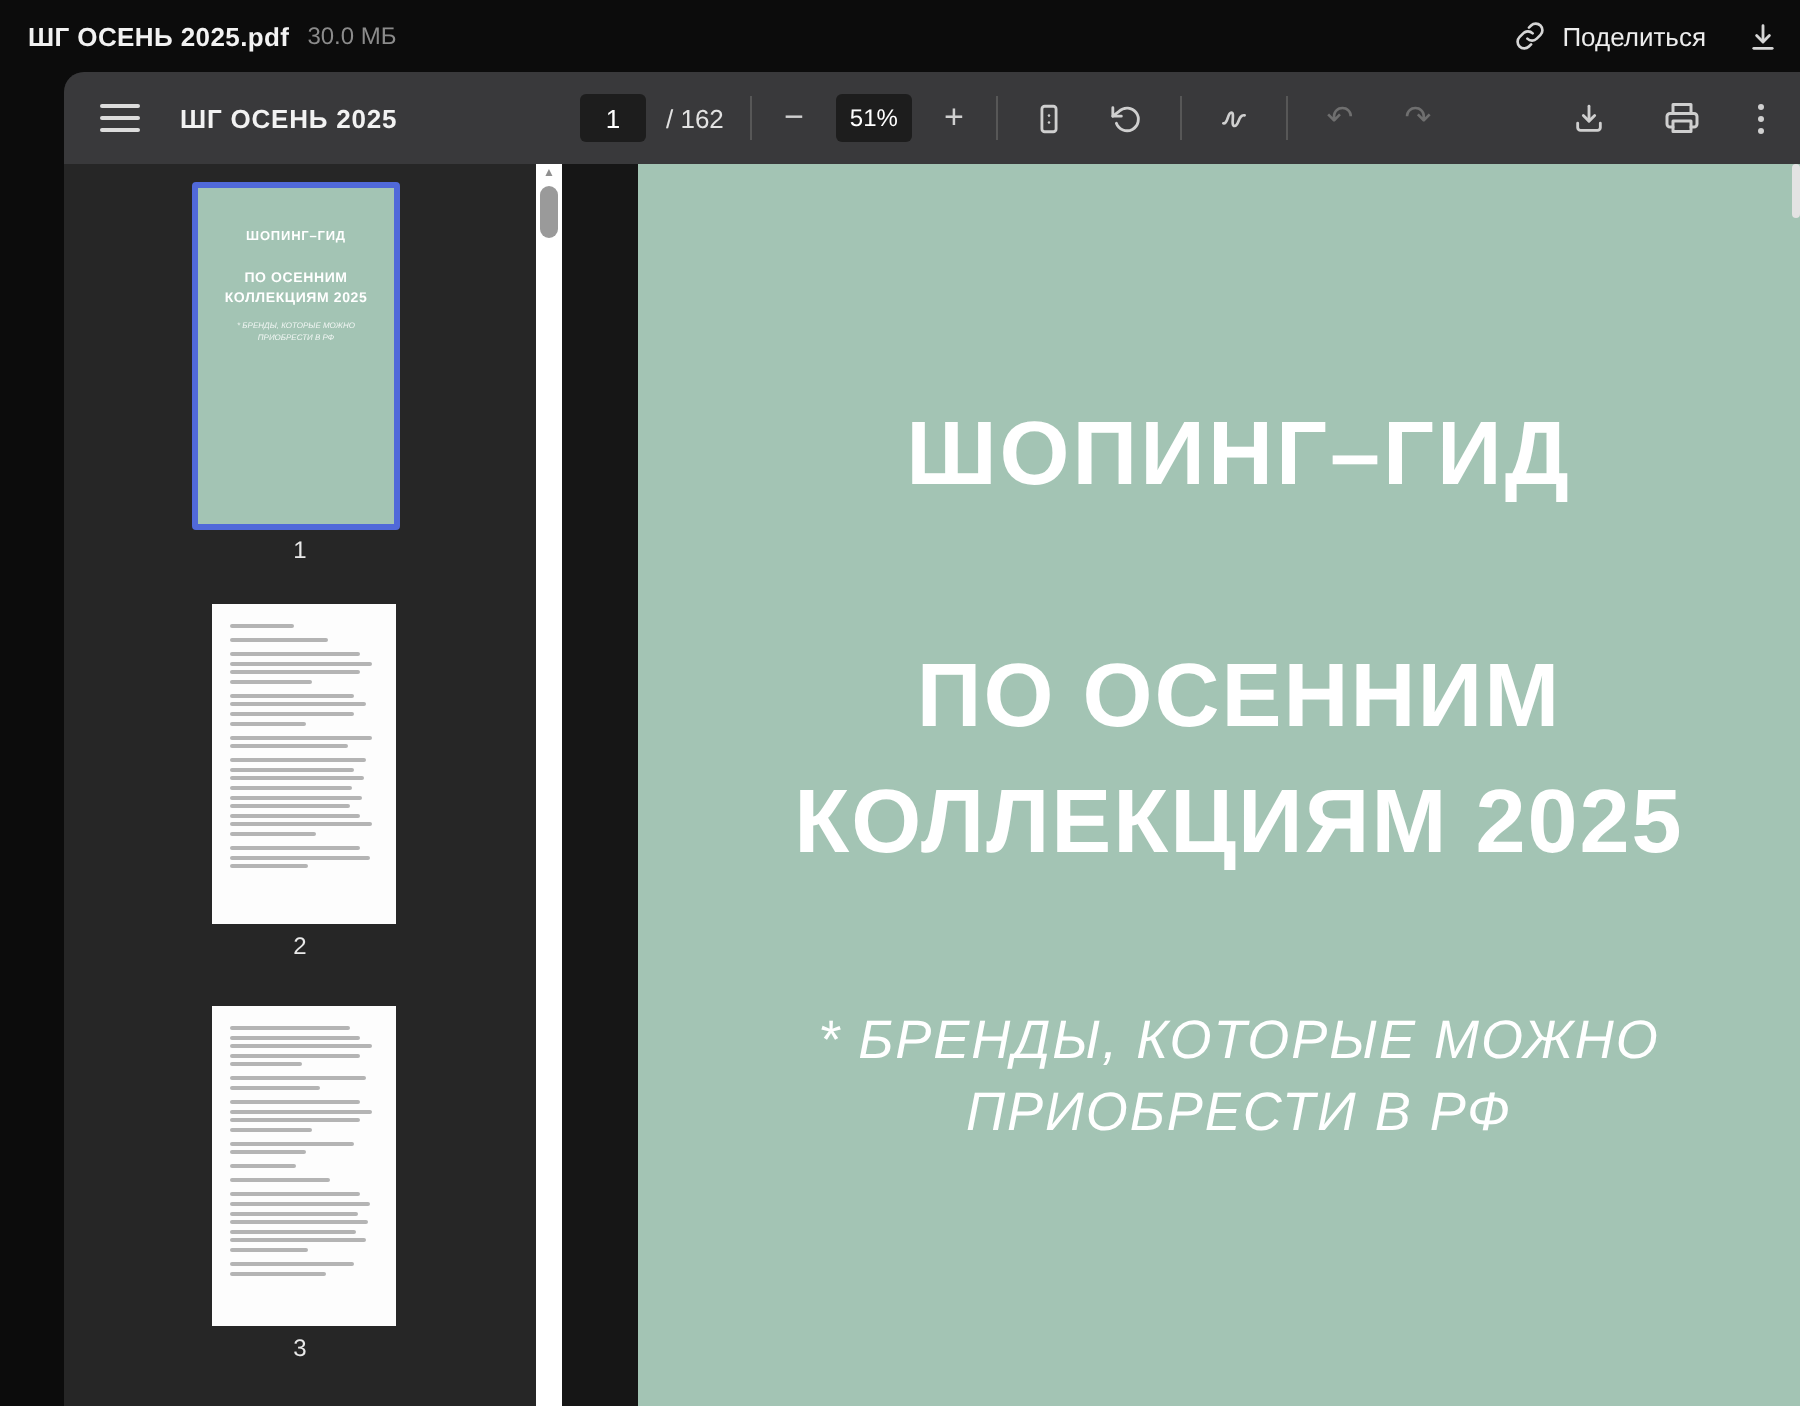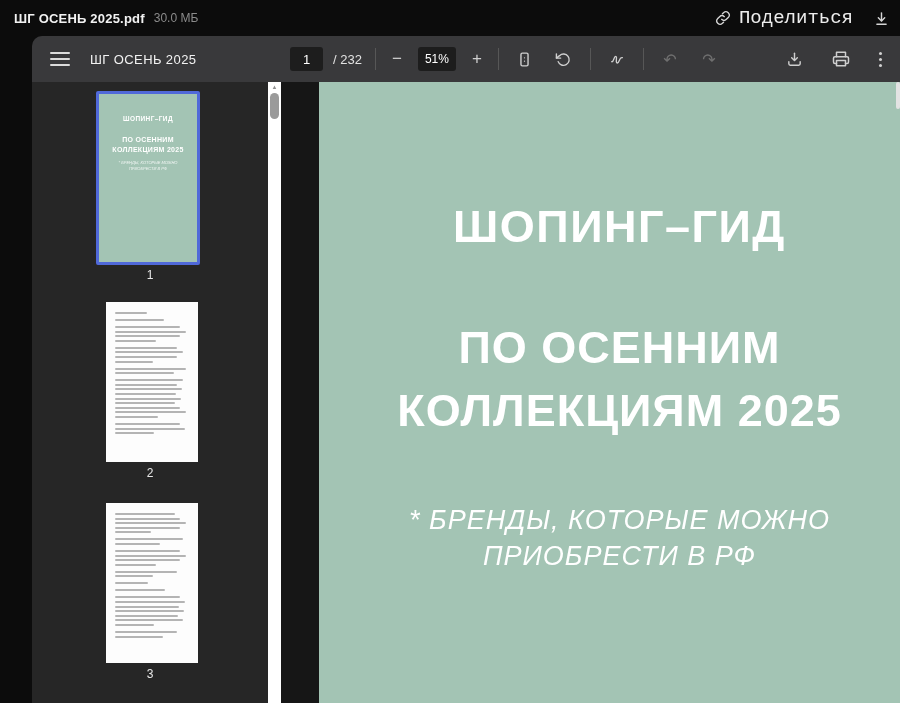--- a/index.html
+++ b/index.html
@@ -14,36 +14,36 @@
   html,body{width:900px;height:703px;overflow:hidden;background:var(--topbar-bg);
     font-family:"Liberation Sans",sans-serif;}
   .stage{position:absolute;left:0;top:0;width:900px;height:703px;background:var(--topbar-bg);}
 
   
   .topbar{position:absolute;left:0;top:0;width:900px;height:36px;display:flex;
     align-items:center;padding:0 10px 0 14px;color:#f0f0f0;}
   .filename{font-size:13px;font-weight:bold;color:#f2f2f2;letter-spacing:.2px;text-align:center;}
   .filesize{font-size:12px;color:#8b8b8b;margin-left:9px;}
   .topbar-right{margin-left:auto;display:flex;align-items:center;gap:20px;}
-  .share-btn{display:flex;align-items:center;gap:8px;color:#ededed;font-size:19px;cursor:pointer;font-family:Liberation Mono, monospace;}
+  .share-btn{display:flex;align-items:center;gap:8px;color:#ededed;font-size:13px;cursor:pointer;}
   .icon-btn{display:flex;align-items:center;justify-content:center;color:#d6d6d6;cursor:pointer;}
   .icon-btn svg{display:block;}
 
   
   .viewer{position:absolute;left:32px;top:36px;right:0;bottom:0;background:var(--viewer-bg);
     border-top-left-radius:10px;overflow:hidden;}
 
   
   .toolbar{position:absolute;left:0;top:0;right:0;height:46px;background:var(--toolbar-bg);
     display:flex;align-items:center;color:#d5d5d5;}
   .hamburger{position:absolute;left:18px;top:15px;width:20px;height:16px;display:flex;
     flex-direction:column;justify-content:space-between;cursor:pointer;padding:1px 0;}
   .hamburger span{display:block;height:2px;background:#dcdcdc;border-radius:1px;}
   .doc-title{position:absolute;left:58px;top:0;height:46px;display:flex;align-items:center;
-    font-size:13px;font-weight:normal;color:#f2f2f2;letter-spacing:.4px;}
+    font-size:13px;font-weight:bold;color:#f2f2f2;letter-spacing:.4px;}
   .tb-center{position:absolute;left:258px;top:0;height:46px;display:flex;align-items:center;gap:13px;}
   .pagebox{width:33px;height:24px;background:#1d1d1d;border-radius:3px;border:none;color:#fff;
     font-size:13px;text-align:center;font-family:"Liberation Sans",sans-serif;}
   .pagecount{font-size:13px;color:#e2e2e2;white-space:nowrap;margin-left:-3px;}
   .vsep{width:1px;height:22px;background:#575757;}
   .tb-btn{background:none;border:none;color:#cfcfcf;font-size:17px;cursor:pointer;
     display:flex;align-items:center;justify-content:center;min-width:16px;height:28px;
     font-family:"Liberation Sans",sans-serif;}
   .zoombox{width:38px;height:24px;background:#1d1d1d;border-radius:3px;color:#fff;font-size:12px;
     display:flex;align-items:center;justify-content:center;cursor:pointer;}
@@ -124,21 +124,21 @@
     <div class="toolbar">
       <div class="hamburger">
         <span></span>
           <span></span>
           <span></span>
       </div>
       <div class="doc-title">ШГ ОСЕНЬ 2025</div>
 
       <div class="tb-center">
         <input class="pagebox" value="1" style="">
-        <span class="pagecount">/ 232</span>
+        <span class="pagecount">/ 162</span>
         <span class="vsep"></span>
         <button class="tb-btn">−</button>
         <div class="zoombox">51%</div>
         <button class="tb-btn">+</button>
         <span class="vsep"></span>
         <button class="tb-ico">
           <svg width="17" height="19" viewBox="0 0 24 24" fill="none" stroke="currentColor" stroke-width="2" stroke-linecap="round">
             <rect x="7" y="3" width="10" height="18" rx="2"></rect>
             <circle cx="12" cy="9.6" r="0.9" fill="currentColor" stroke="none"></circle>
             <circle cx="12" cy="14.4" r="0.9" fill="currentColor" stroke="none"></circle>

